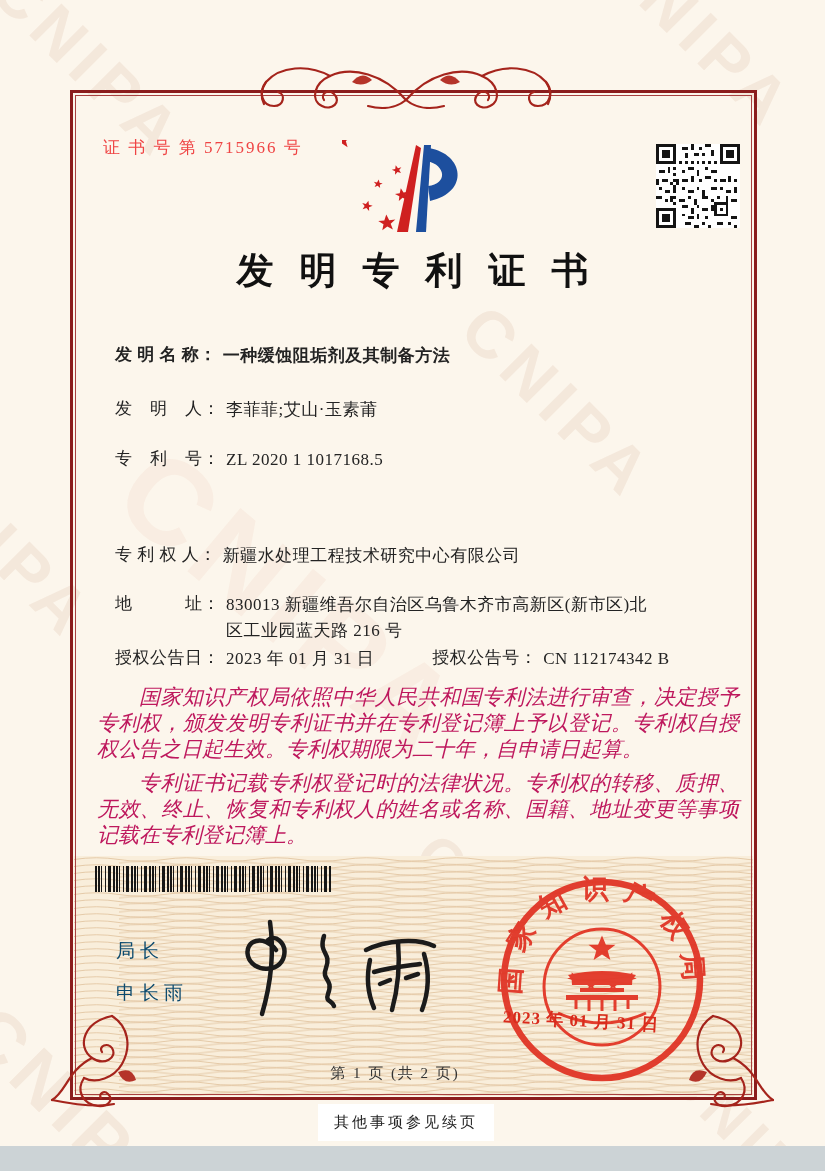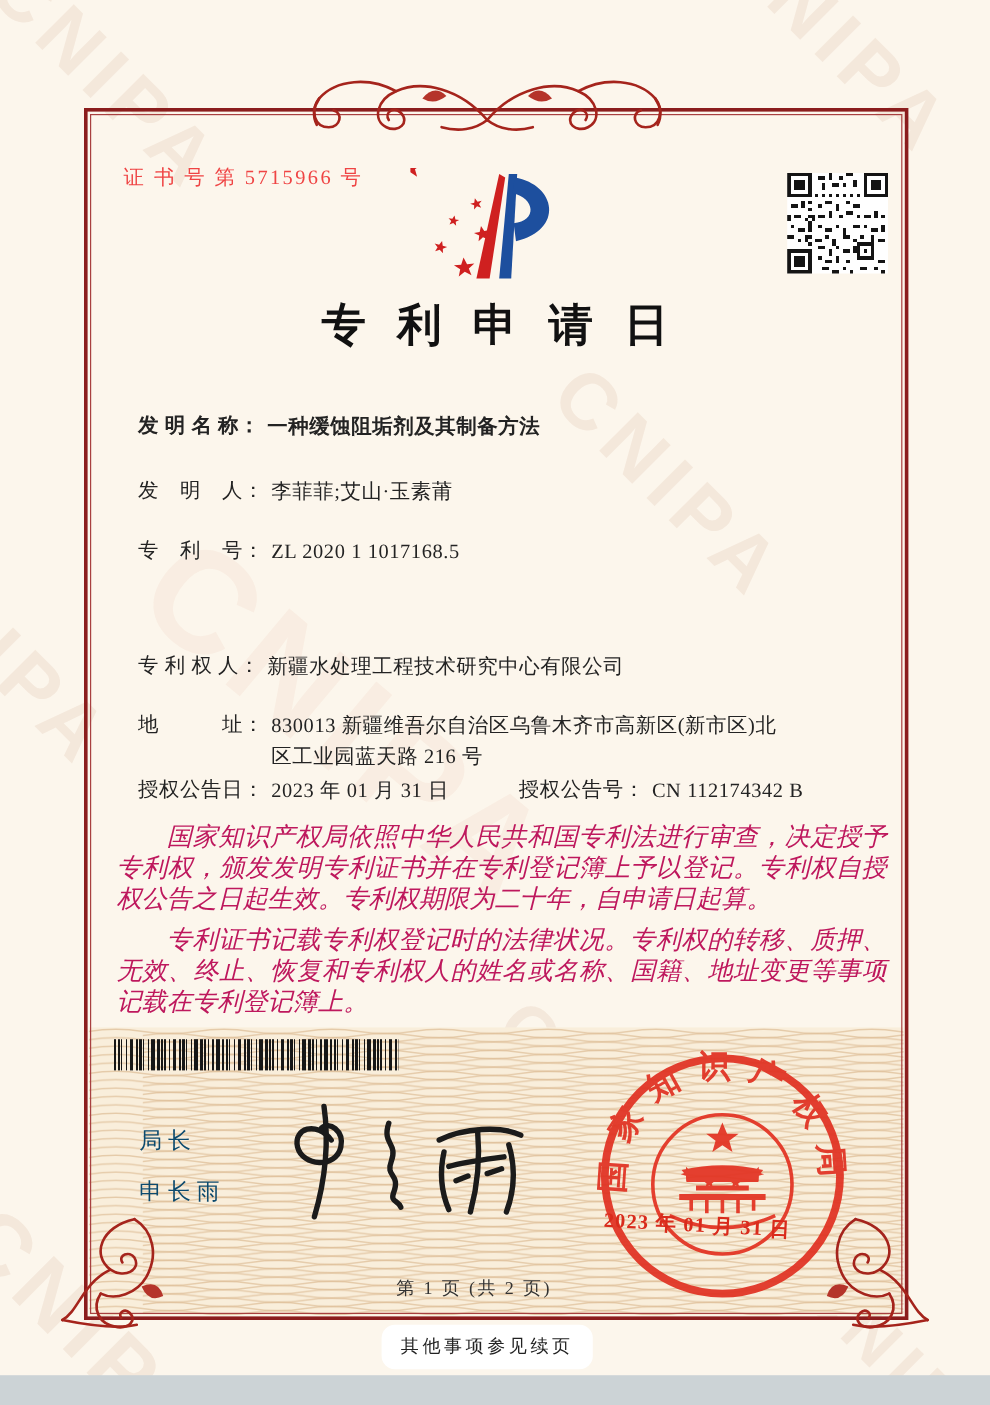--- a/index.html
+++ b/index.html
@@ -100,21 +100,20 @@
   .bottom-strip{
     left:0;top:1146px;width:825px;height:25px;
     background:#ccd3d6;z-index:5;
   }
   .note-box{
     left:318px;top:1104px;
     background:#ffffff;
     padding:9px 16px;
     font-size:15px;color:#222;letter-spacing:3px;
     z-index:8;
-    border-radius:11px;
   }
   .orn{z-index:3;}
   .mirror{transform:scaleX(-1);}
 </style>
 </head>
 <body>
 
 <div class="page">
 
   <div class="wm" style="left:30px;top:-50px;">CNIPA</div>
@@ -278,21 +277,21 @@
       <rect x="10" y="27" width="2" height="1"></rect>
         <rect x="13" y="28" width="2" height="1"></rect>
         <rect x="16" y="27" width="1" height="1"></rect>
         <rect x="18" y="28" width="1" height="1"></rect>
         <rect x="21" y="27" width="2" height="1"></rect>
         <rect x="25" y="27" width="1" height="1"></rect>
         <rect x="27" y="28" width="1" height="1"></rect>
     </g>
   </svg>
 
-  <div class="abs title content">专利申请日</div>
+  <div class="abs title content">发明专利证书</div>
 
   <div class="field-row" style="top:343px;font-weight:bold;">
     <span class="field-label">发 明 名 称：</span><span class="field-value">一种缓蚀阻垢剂及其制备方法</span>
   </div>
   <div class="field-row" style="top:397px;">
     <span class="field-label">发　明　人：</span><span class="field-value">李菲菲;艾山·玉素莆</span>
   </div>
   <div class="field-row" style="top:447px;">
     <span class="field-label">专　利　号：</span><span class="field-value">ZL 2020 1 1017168.5</span>
   </div>

